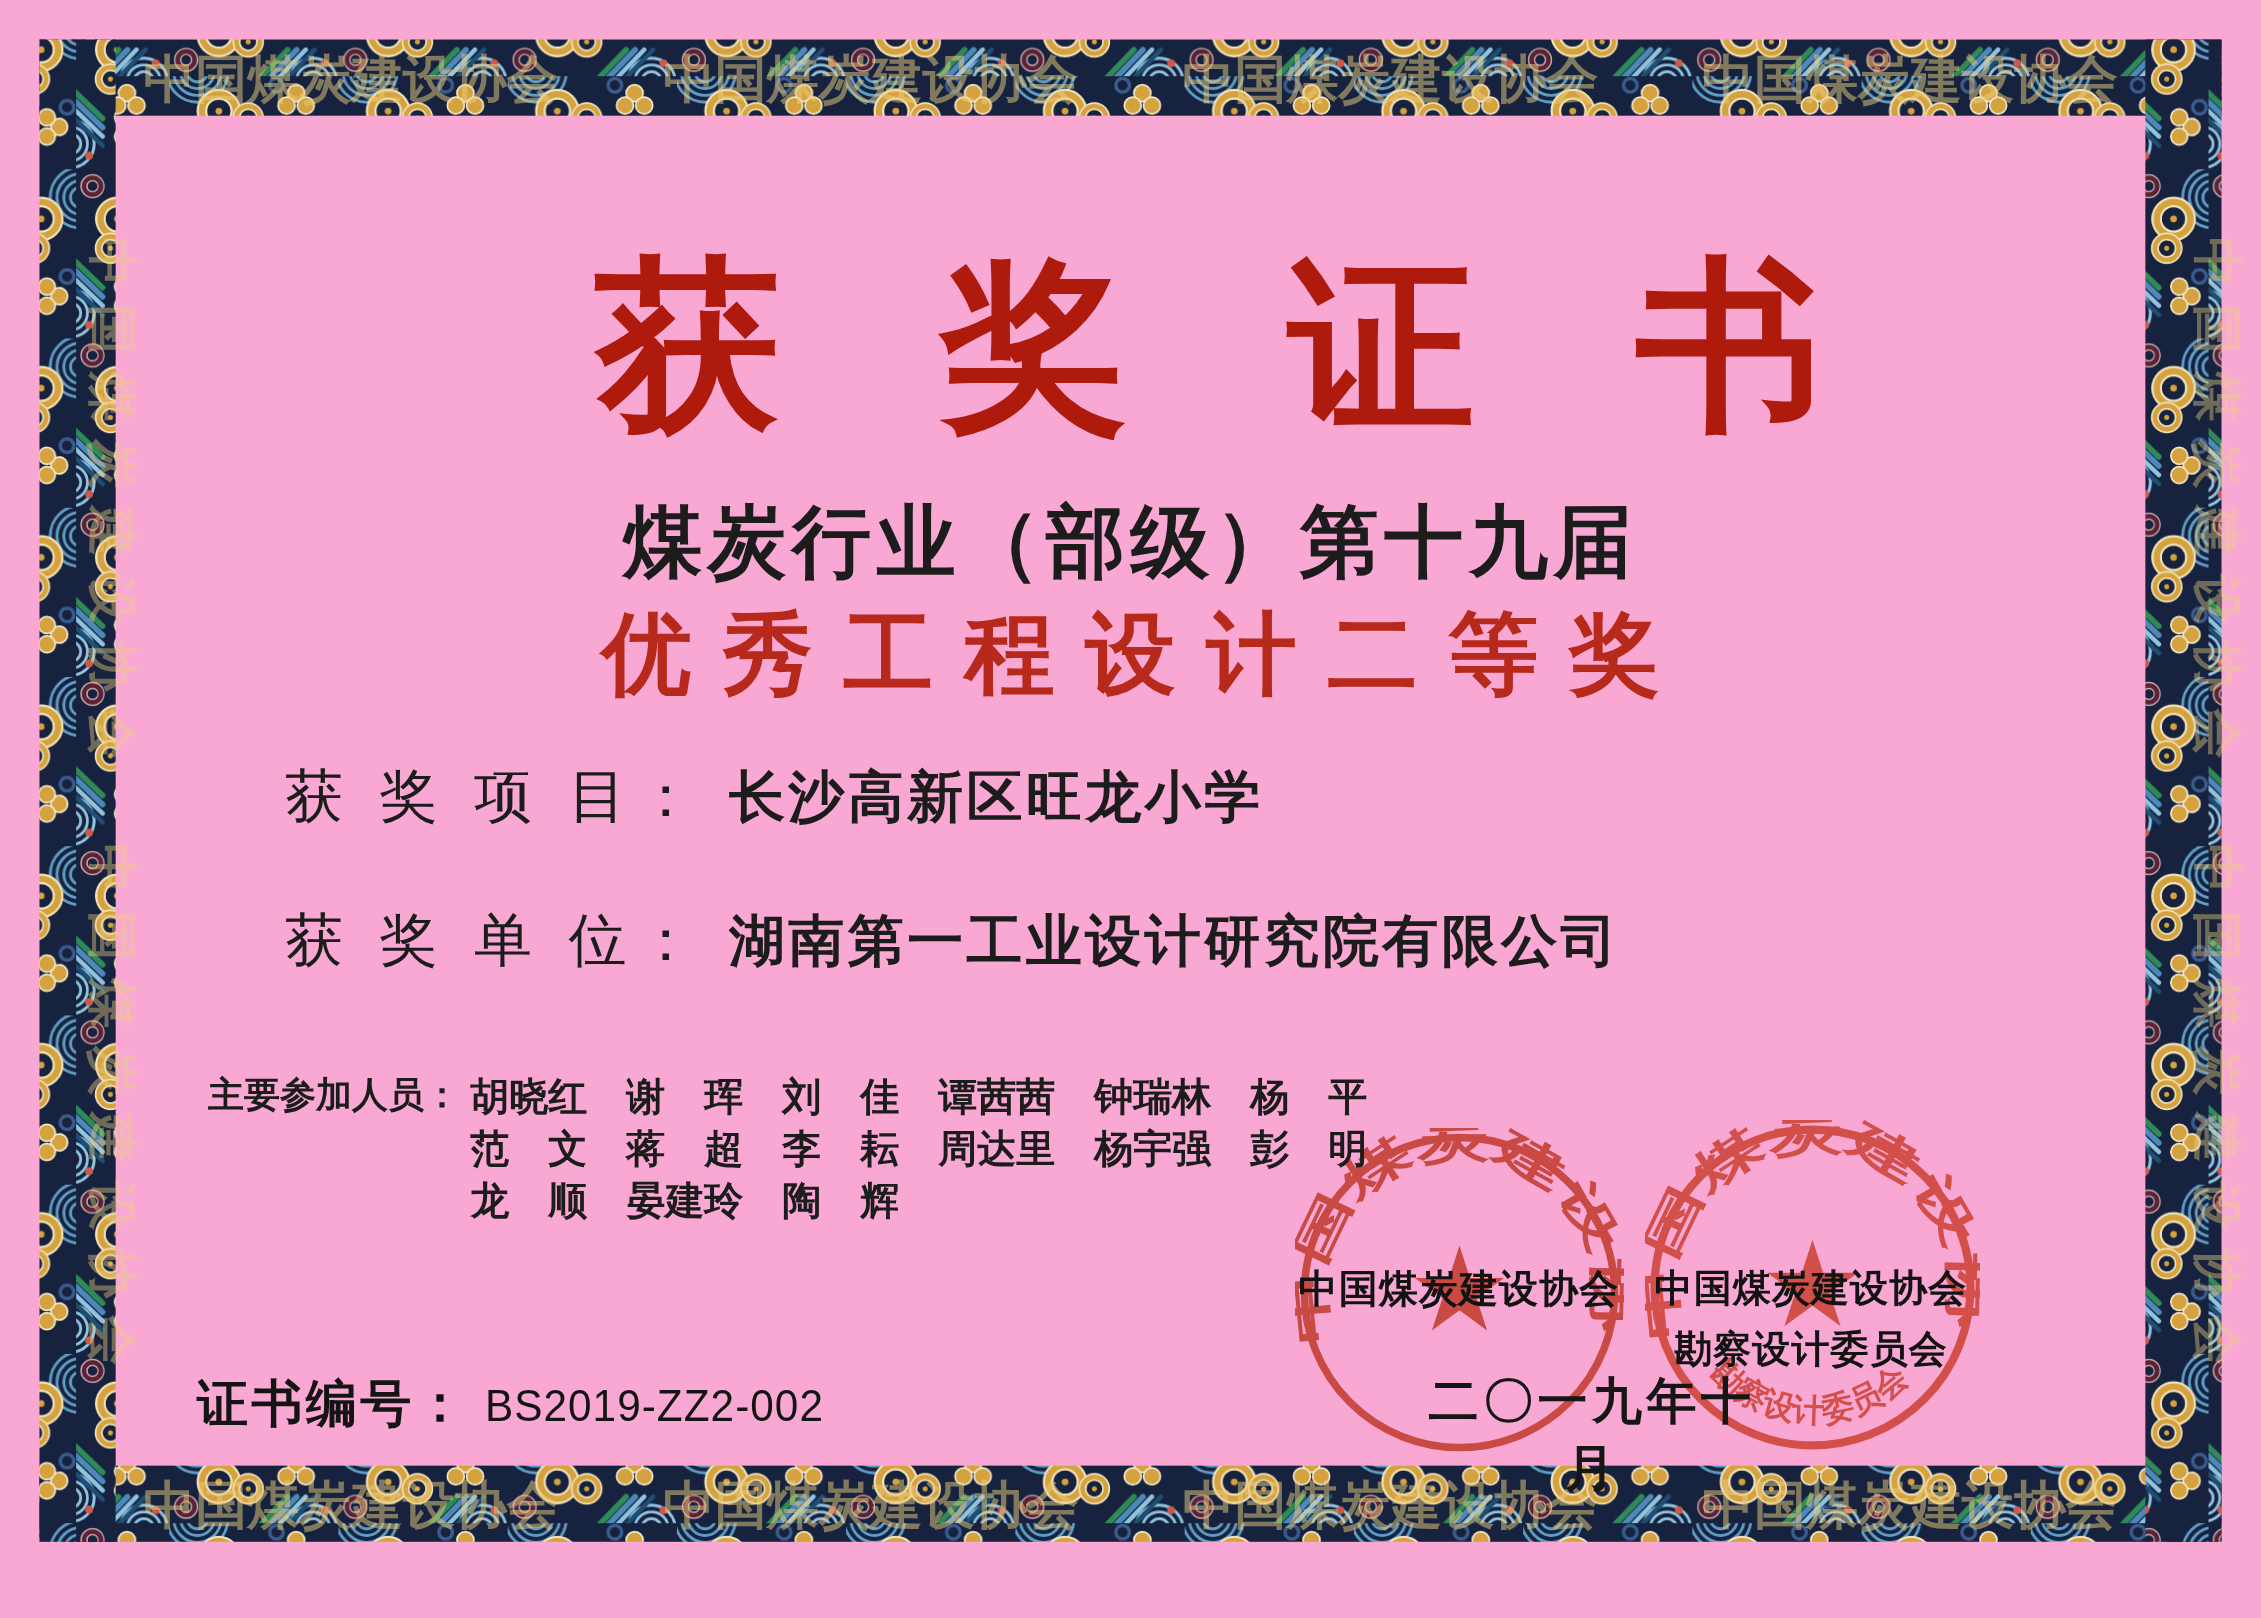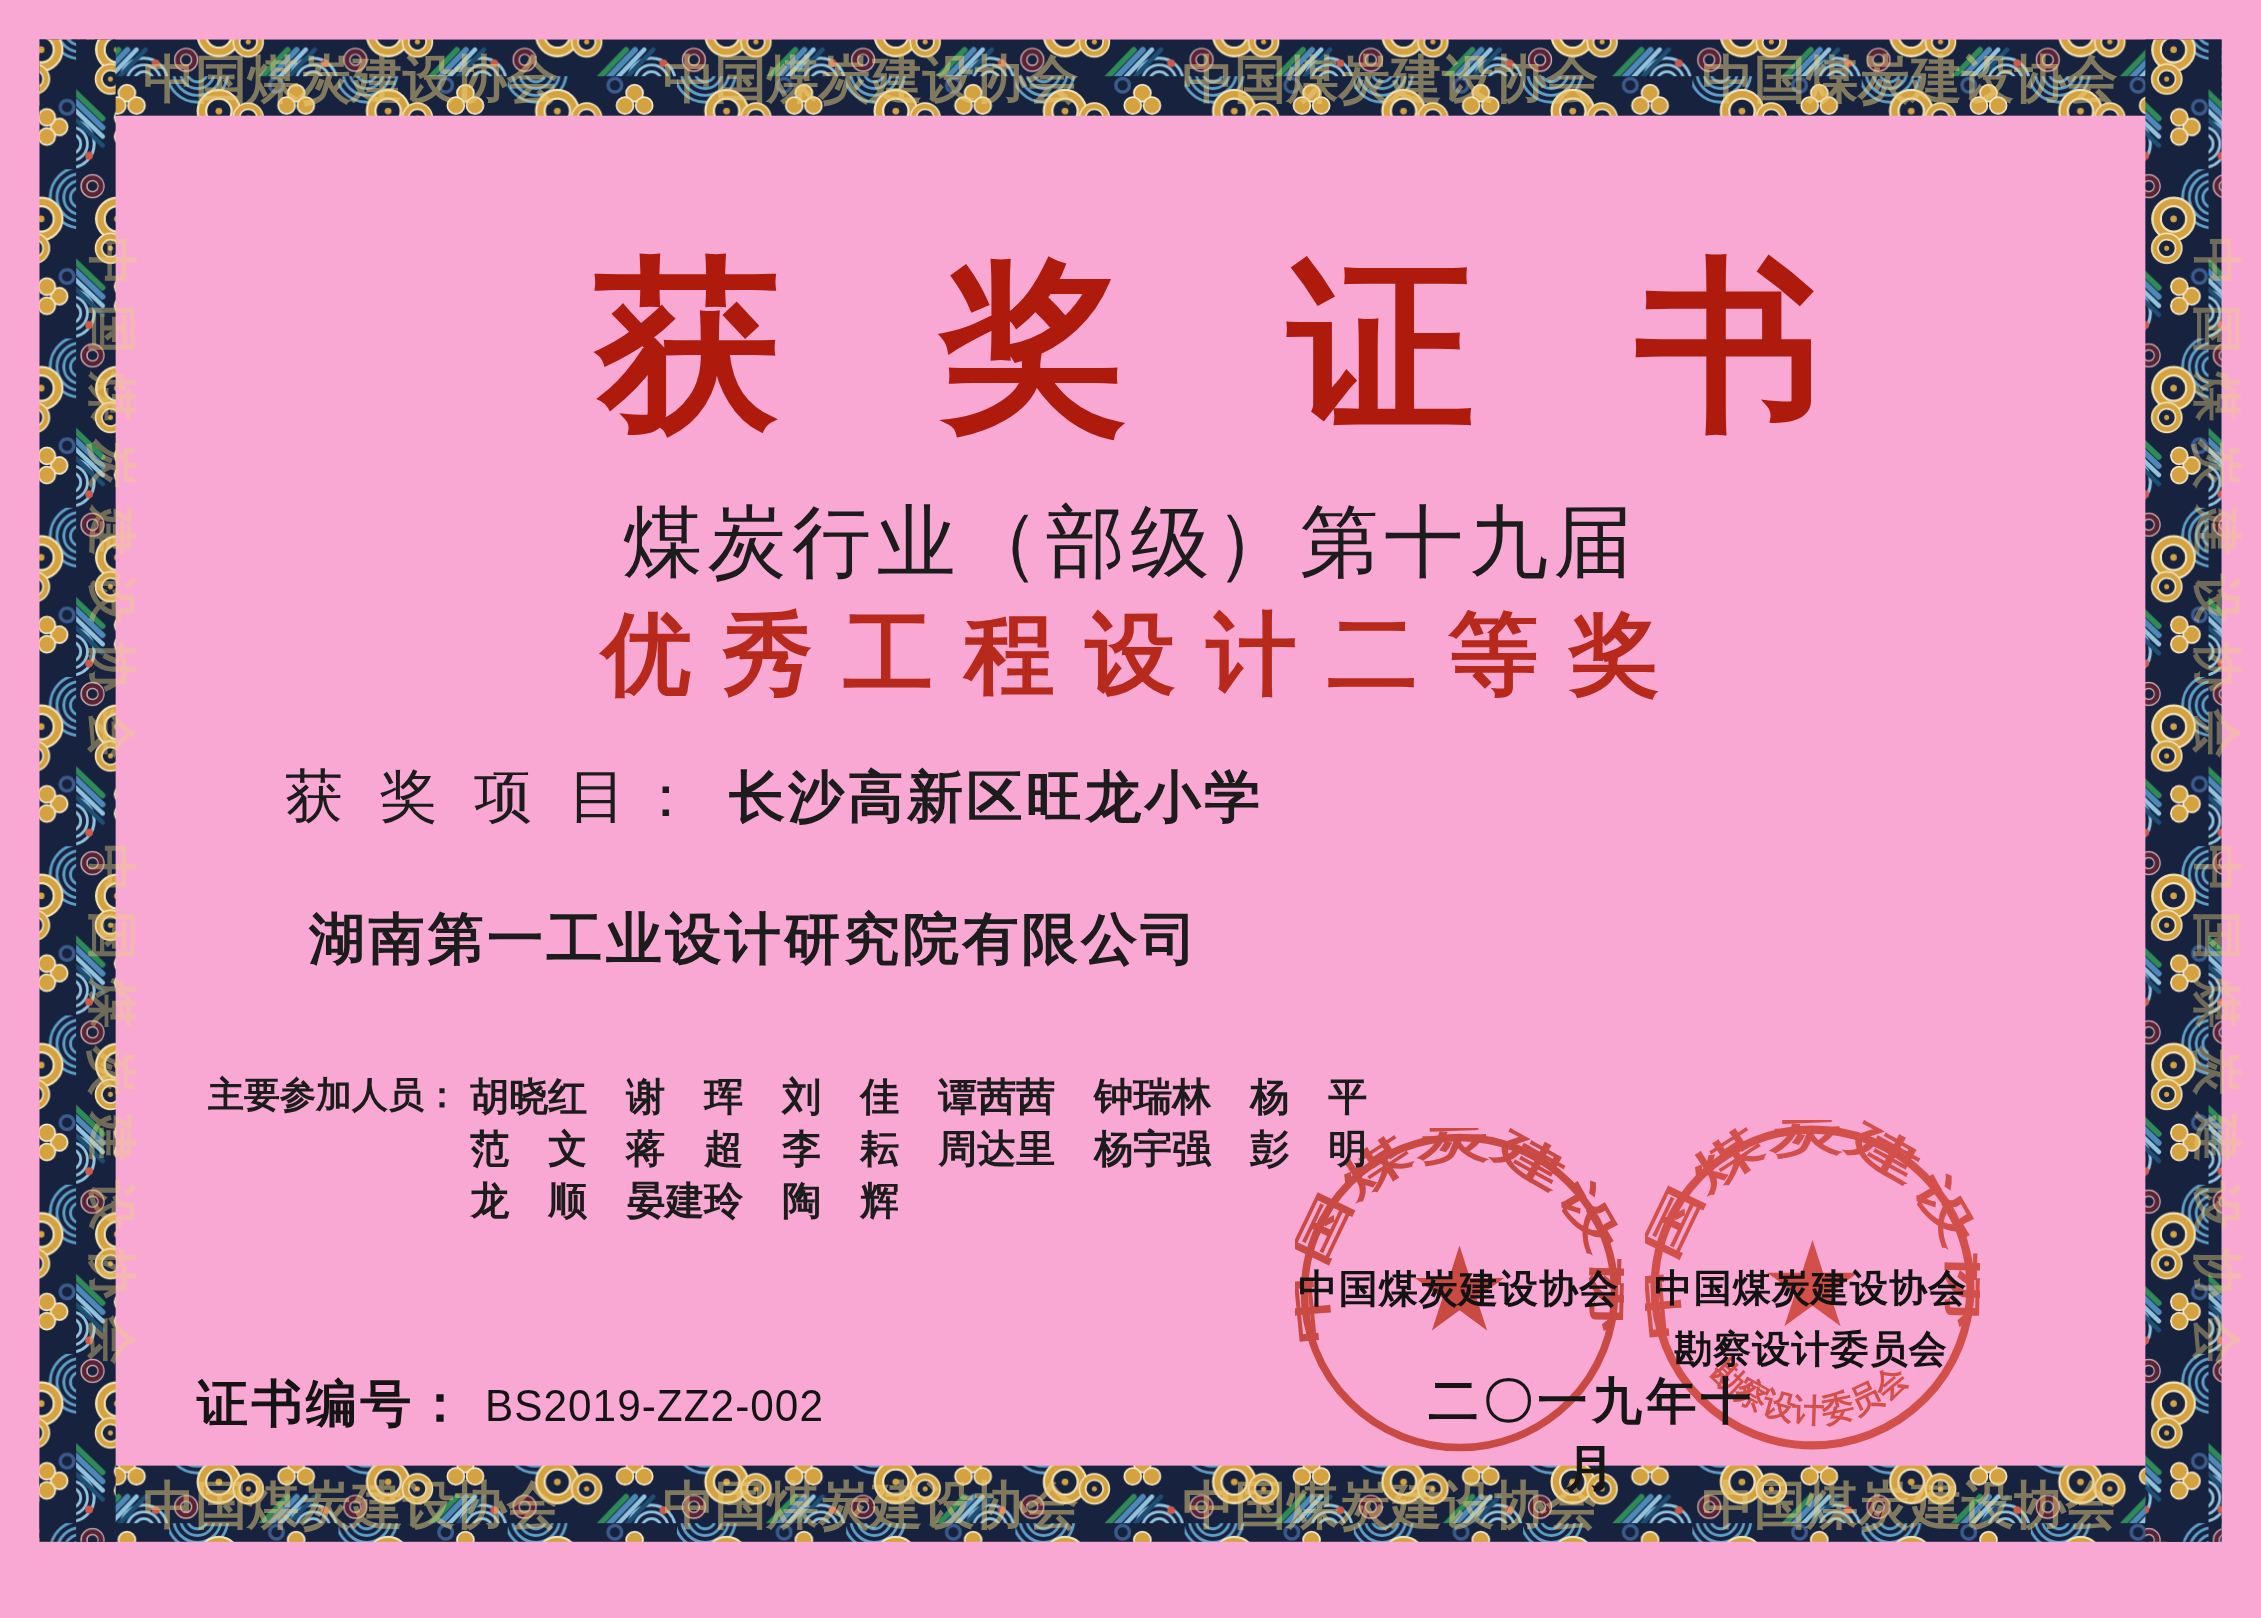--- a/index.html
+++ b/index.html
@@ -6,21 +6,21 @@
   .page{position:relative;width:2261px;height:1618px;background:#f9a8d4;overflow:hidden;
         font-family:"Liberation Serif", serif;}
   .abs{position:absolute;}
   svg{display:block;}
   .border-layer{position:absolute;left:0;top:0;z-index:0;}
   .seal-layer{position:absolute;z-index:1;}
   .txt-layer{z-index:2;}
   .title{left:0;top:241px;width:100%;text-align:center;font-size:186px;line-height:1.12;
          font-weight:700;color:#ae1a0b;letter-spacing:161px;padding-left:316px;box-sizing:border-box;
          font-family:"DejaVu Serif","Liberation Serif",serif;}
-  .subtitle{left:0;top:490px;width:100%;text-align:center;font-size:79px;font-weight:400;
+  .subtitle{left:0;top:490px;width:100%;text-align:center;font-size:79px;font-weight:700;
             color:#1c1c1c;letter-spacing:5.6px;}
   .award-line{left:0;top:594px;width:100%;text-align:center;font-size:90px;font-weight:700;
               color:#b7291a;letter-spacing:31px;padding-left:31px;box-sizing:border-box;}
   .field-line{display:flex;align-items:baseline;color:#1c1c1c;}
   .field-label{font-size:58px;font-weight:400;letter-spacing:10.2px;white-space:pre;
                font-family:"Liberation Sans",sans-serif;font-stretch:normal;}
   .field-value{font-size:56px;font-weight:600;margin-left:24px;letter-spacing:3.4px;}
   .proj{left:285px;top:758px;}
   .unit{left:285px;top:902px;}
   .participants{left:208px;top:1071px;display:flex;align-items:flex-start;color:#1c1c1c;}
@@ -105,20 +105,21 @@
   <div class="abs subtitle txt-layer">煤炭行业（部级）第十九届</div>
 
   <div class="abs award-line txt-layer">优秀工程设计二等奖</div>
 
   <div class="abs field-line proj txt-layer">
     <span class="field-label">获 奖 项 目：</span>
     <span class="field-value">长沙高新区旺龙小学</span>
   </div>
 
   <div class="abs field-line unit txt-layer">
+    <span class="field-label">获 奖 单 位：</span>
     <span class="field-value">湖南第一工业设计研究院有限公司</span>
   </div>
 
   <div class="abs participants txt-layer">
     <div class="part-label">主要参加人员：</div>
     <div class="part-rows">
       <div class="part-row">胡晓红　谢　珲　刘　佳　谭茜茜　钟瑞林　杨　平</div>
       <div class="part-row">范　文　蒋　超　李　耘　周达里　杨宇强　彭　明</div>
       <div class="part-row">龙　顺　晏建玲　陶　辉</div>
     </div>

